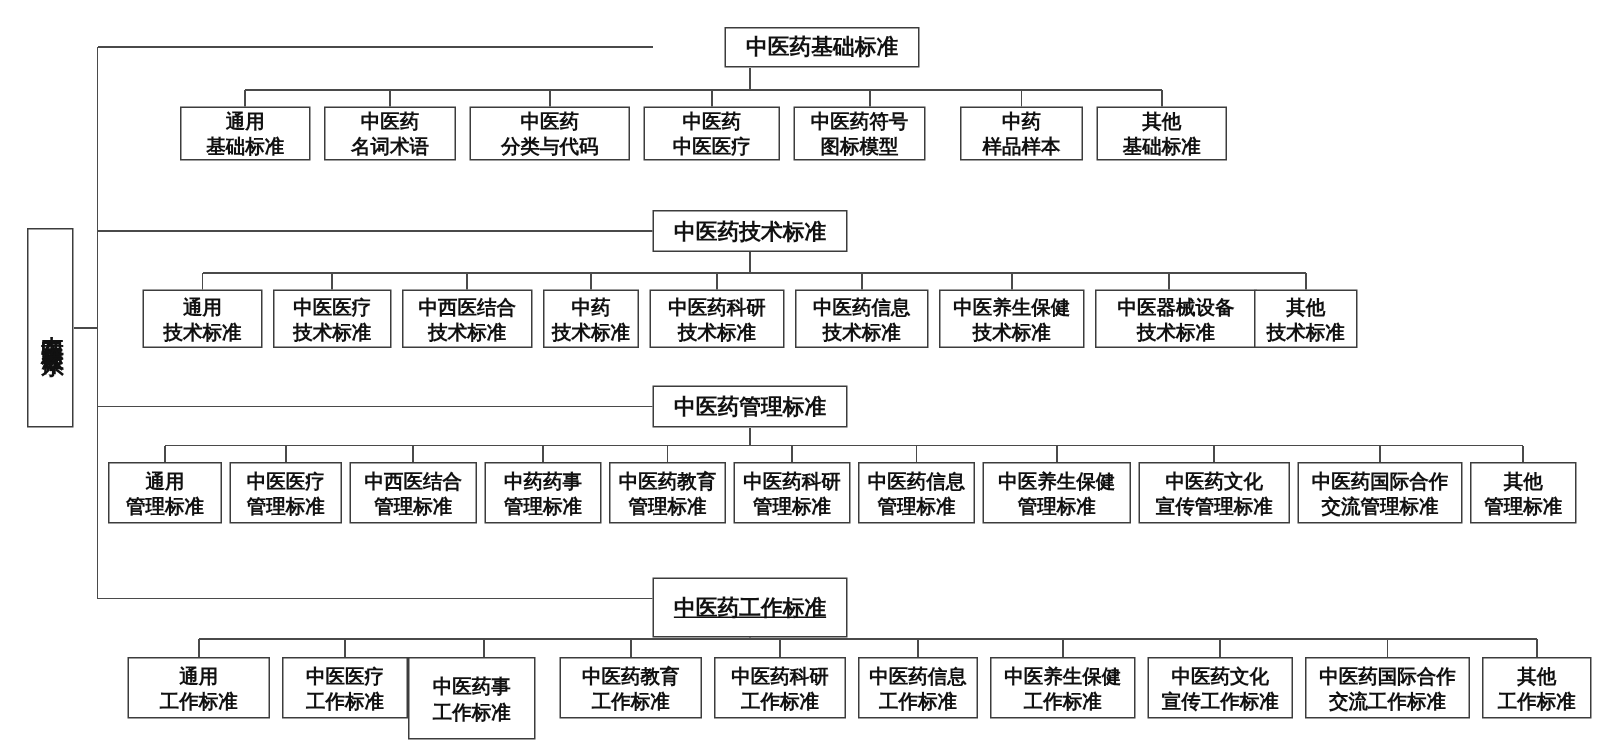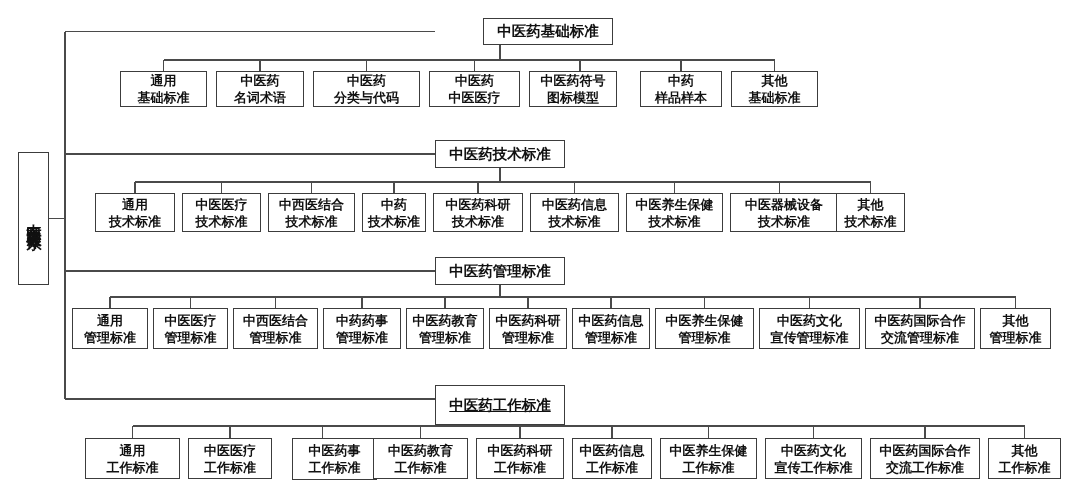--- a/index.html
+++ b/index.html
@@ -199,21 +199,21 @@
       </div>
       <div class="title-node" style="left: 435px; top: 385px; width: 130px; height: 40px; text-decoration: underline;">中医药工作标准</div>
       <div class="node" style="left: 85px; top: 438px; width: 95px; height: 41px;">
         <span>通用</span>
         <span>工作标准</span>
       </div>
       <div class="node" style="left: 188px; top: 438px; width: 84px; height: 41px;">
         <span>中医医疗</span>
         <span>工作标准</span>
       </div>
-      <div class="node" style="left: 292px; top: 438px; width: 85px; height: 42px;">
+      <div class="node" style="left: 272px; top: 438px; width: 85px; height: 55px;">
         <span>中医药事</span>
         <span>工作标准</span>
       </div>
       <div class="node" style="left: 373px; top: 438px; width: 95px; height: 41px;">
         <span>中医药教育</span>
         <span>工作标准</span>
       </div>
       <div class="node" style="left: 476px; top: 438px; width: 88px; height: 41px;">
         <span>中医药科研</span>
         <span>工作标准</span>

